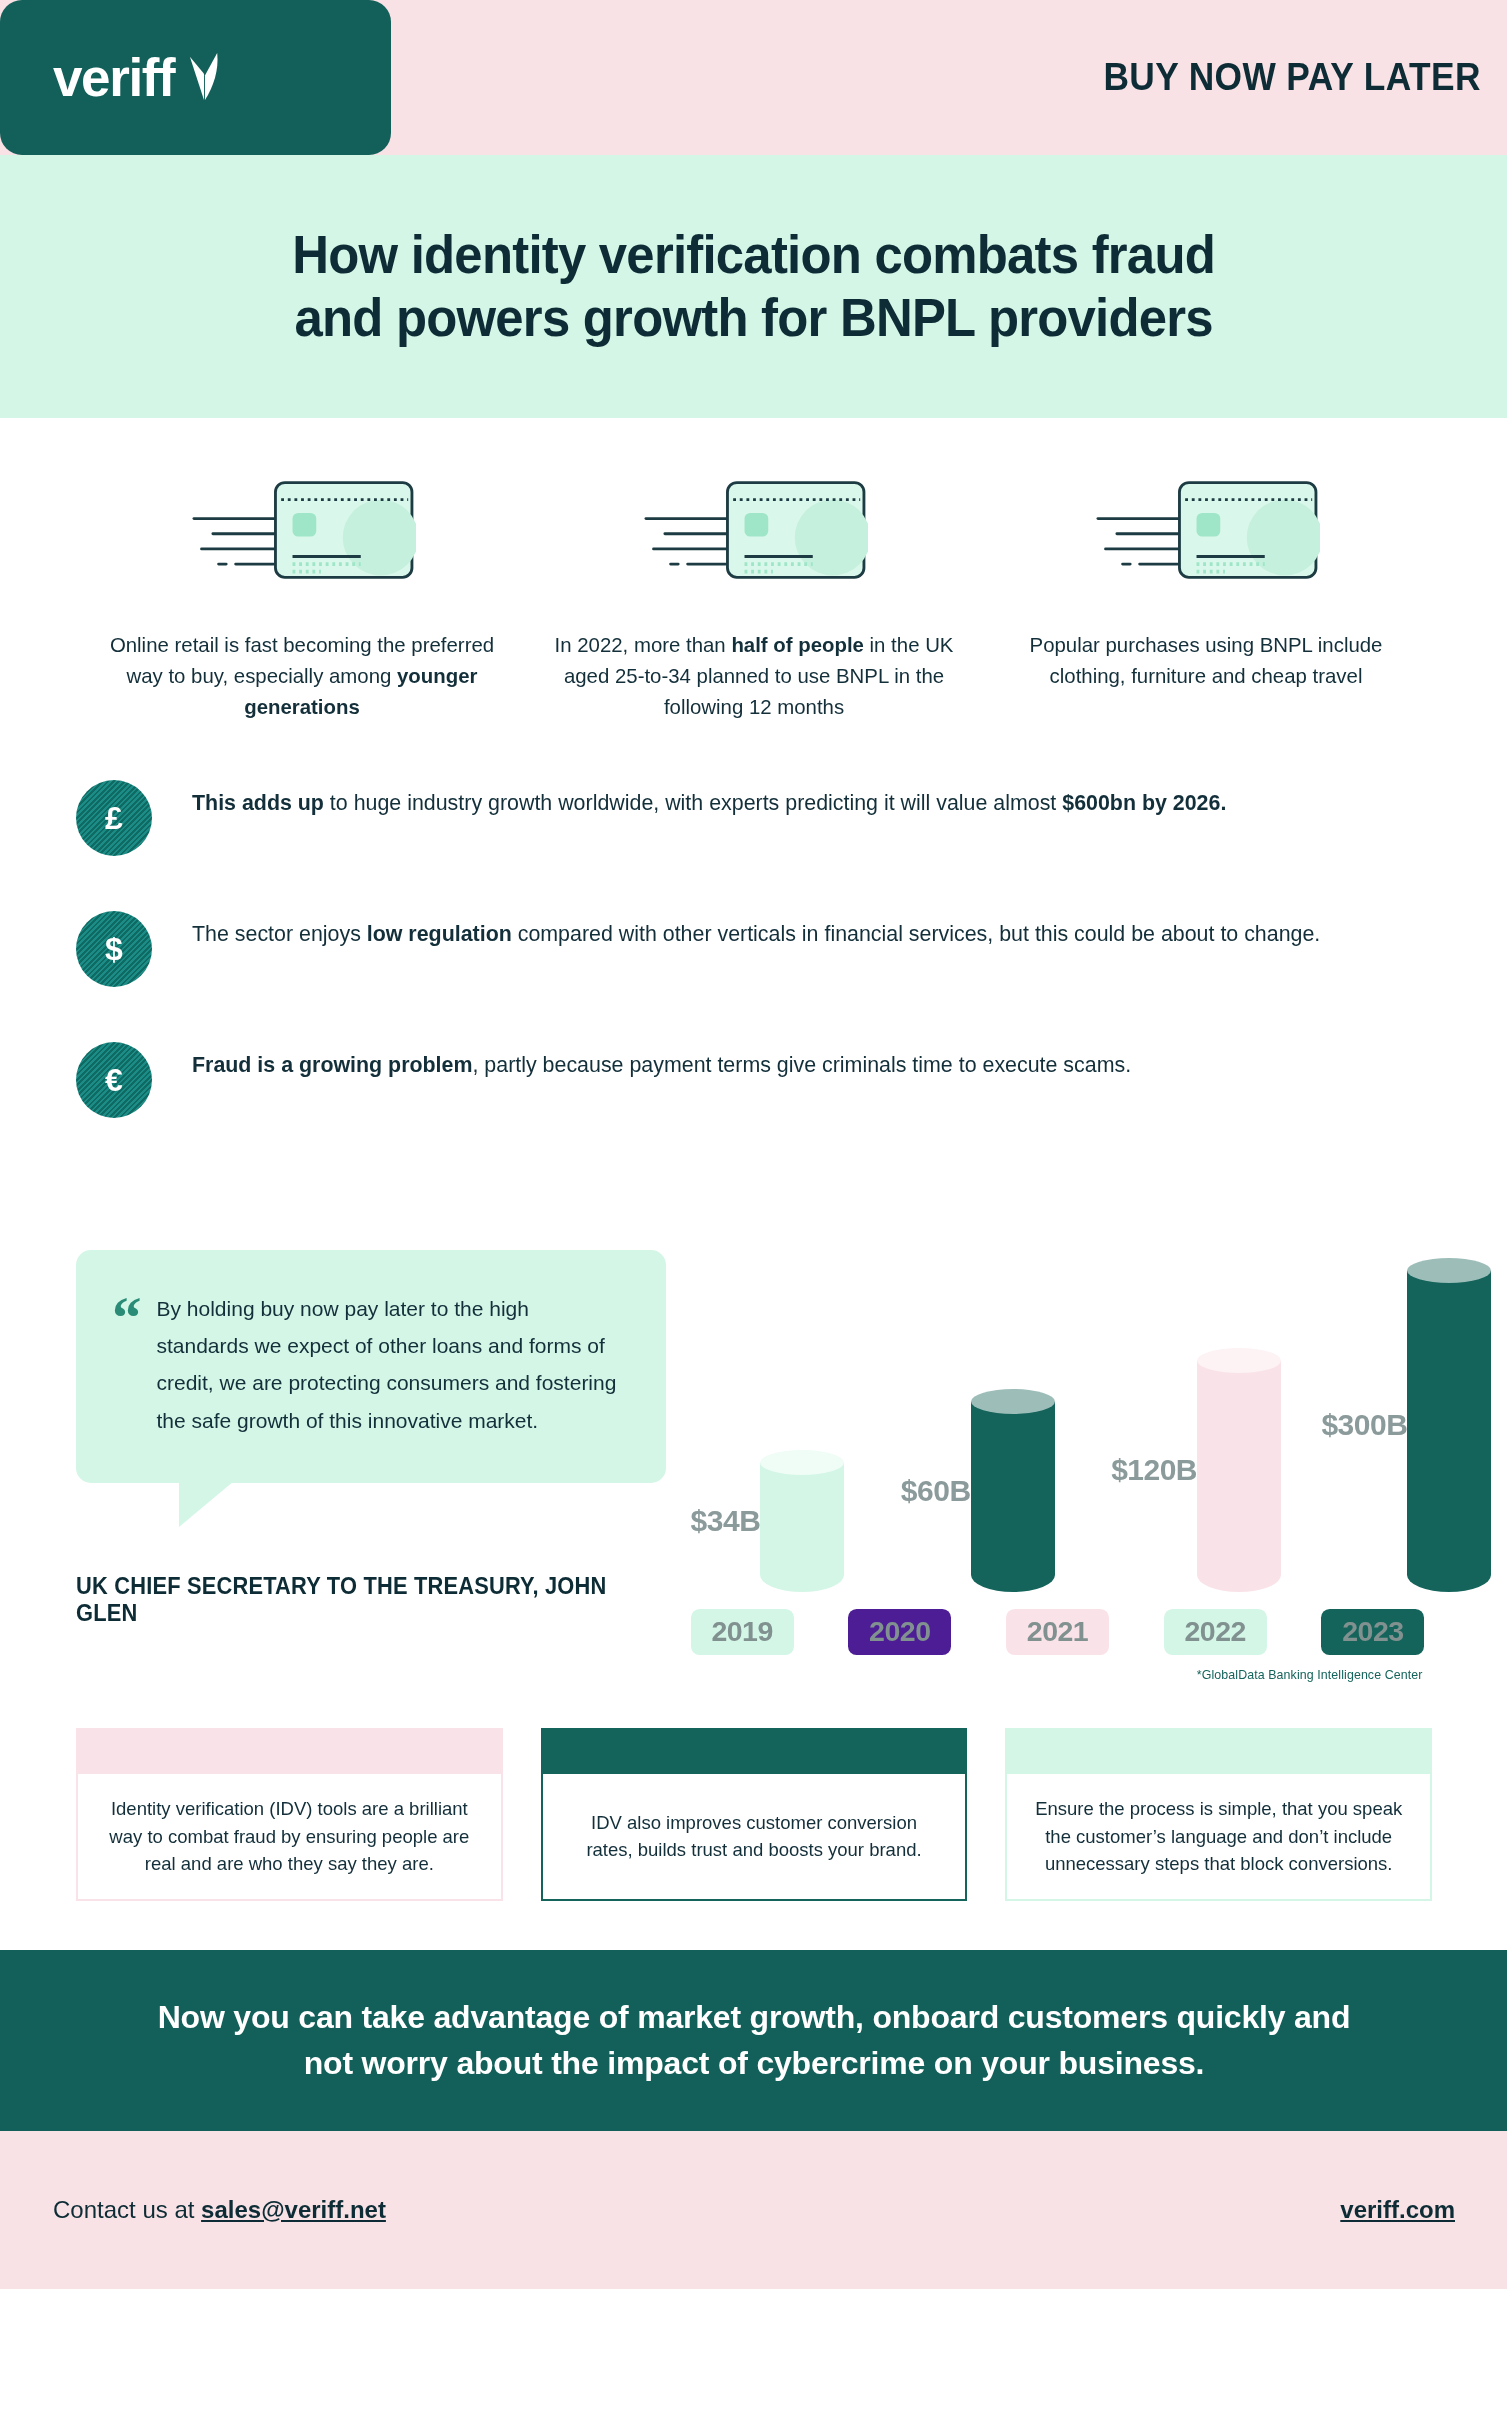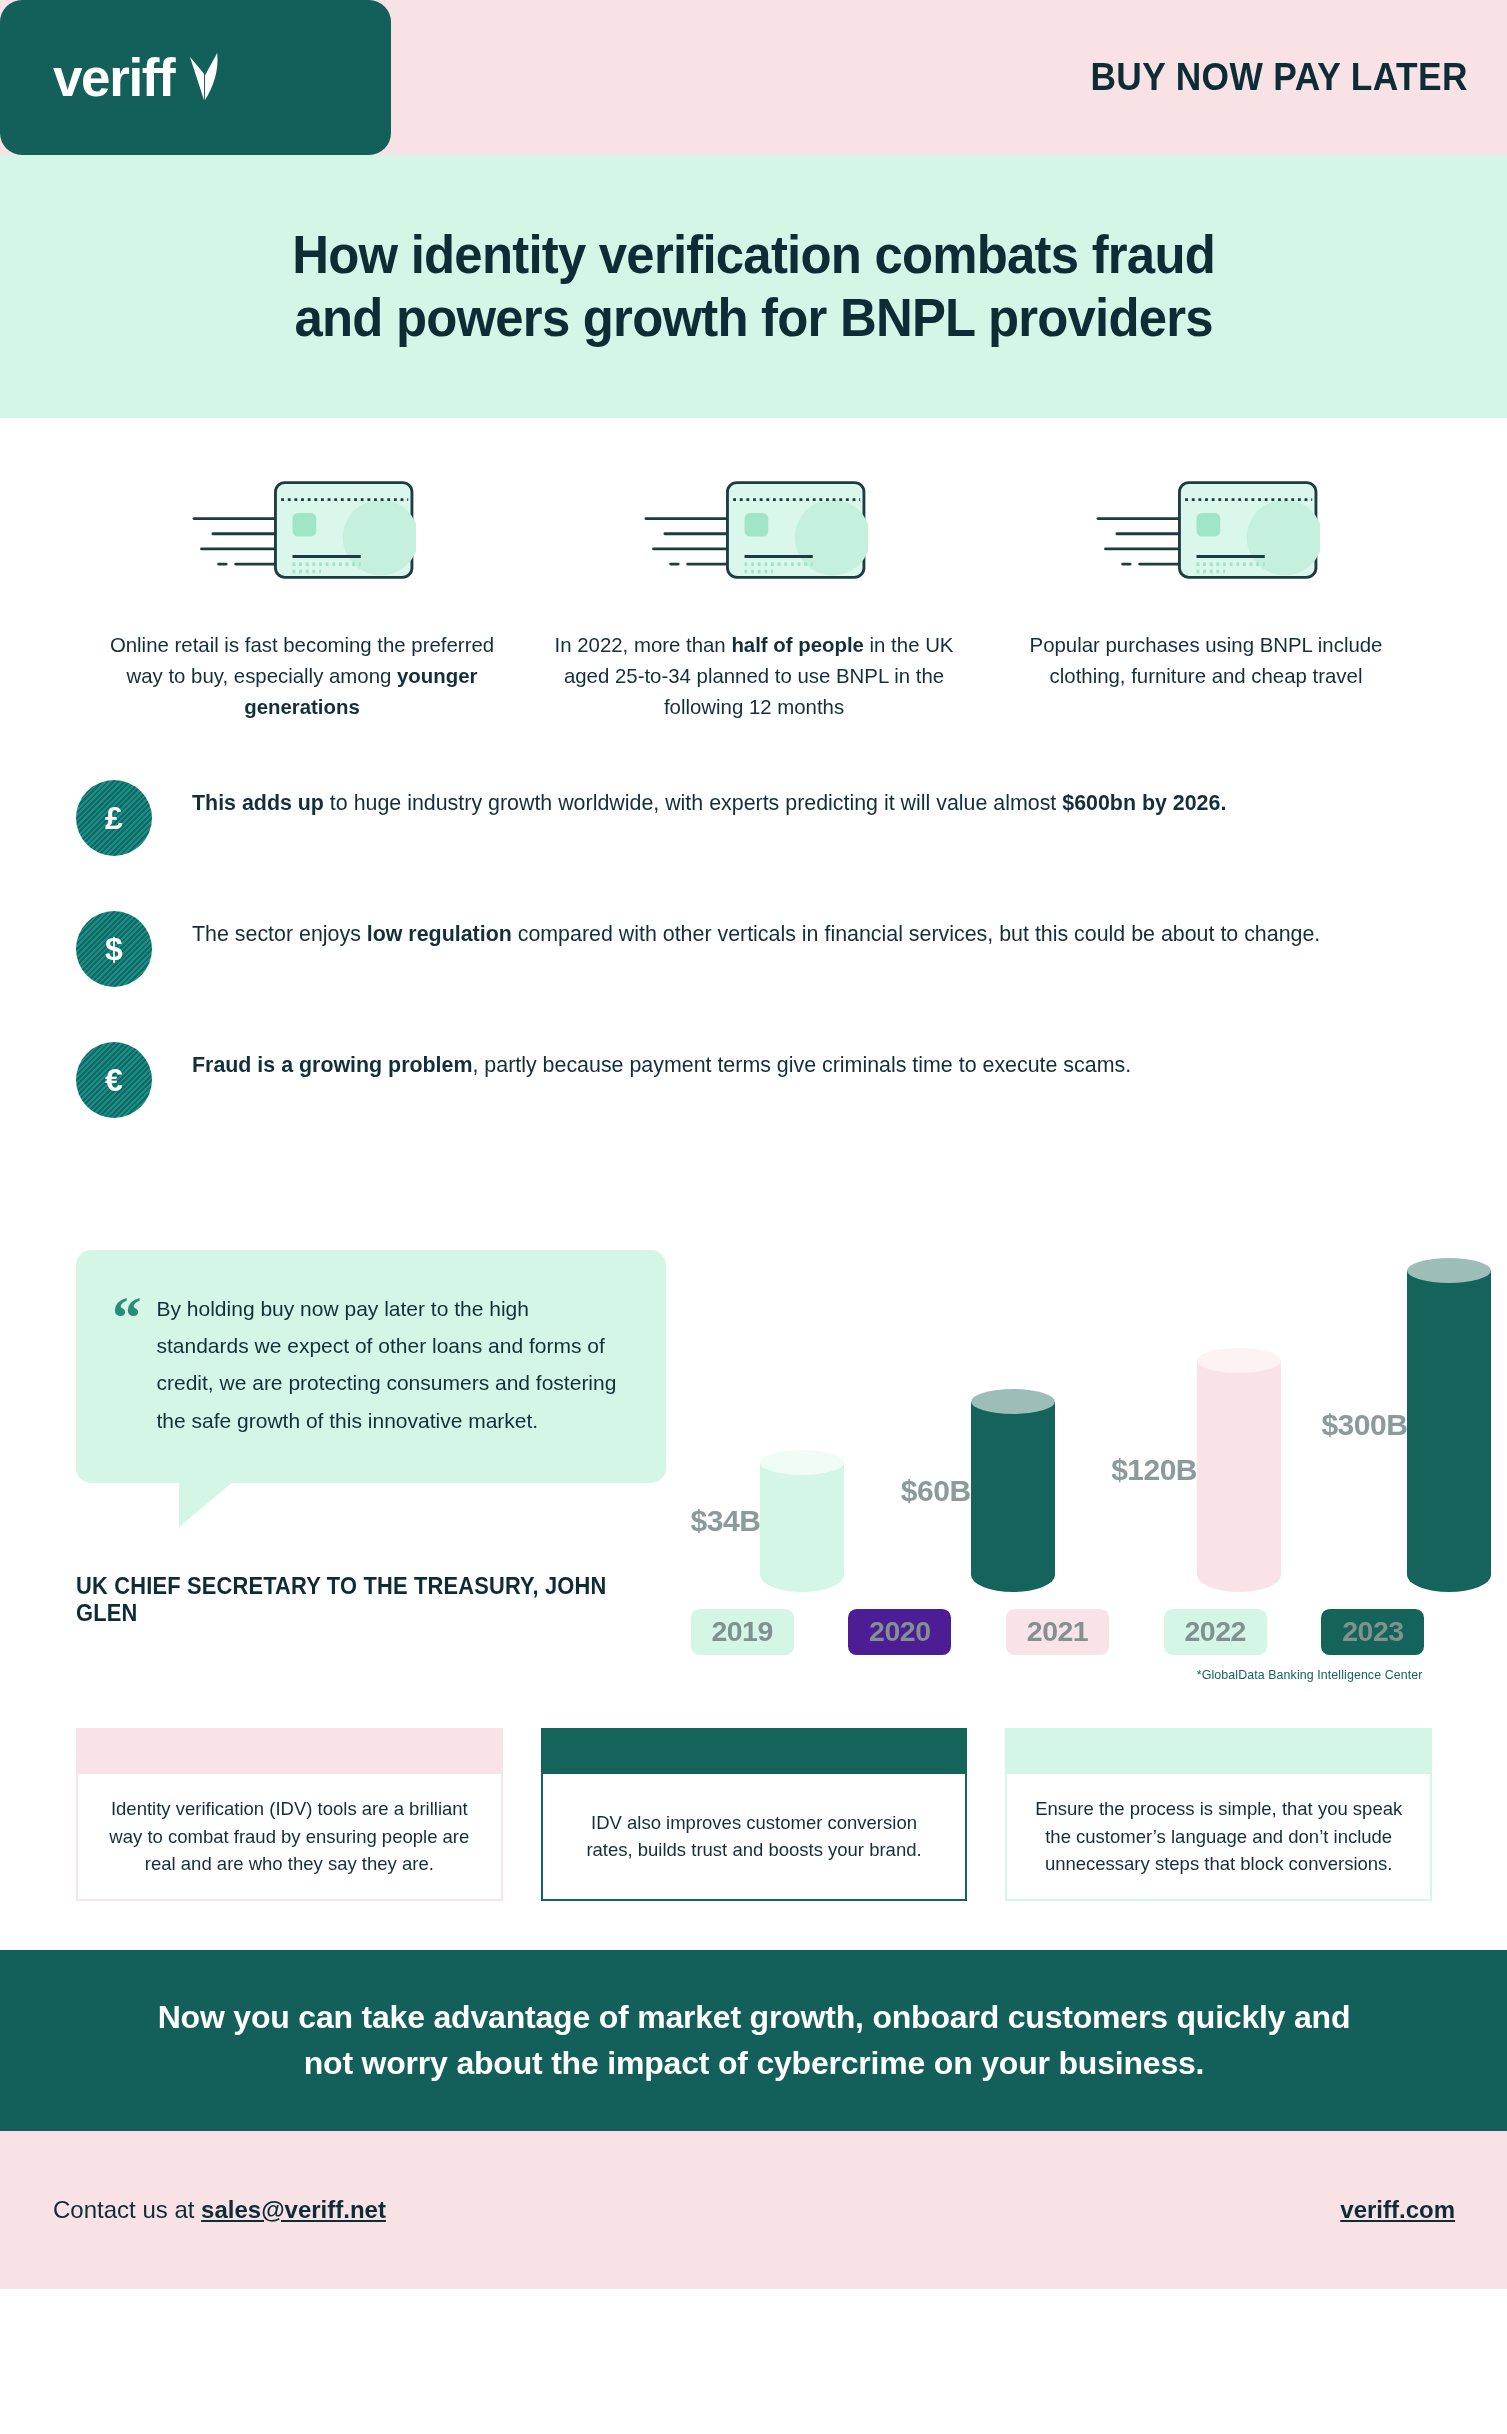--- a/index.html
+++ b/index.html
@@ -19,21 +19,21 @@
     display: flex; align-items: center; padding-left: 53px; border-radius: 22px;
   }
   .logo-word {
     font-size: 53px; font-weight: 700; color: #ffffff;
     letter-spacing: -1.4px; line-height: 1;
   }
   .logo-mark { width: 32px; height: 53px; margin-left: 13.3px; position: relative; }
   .logo-mark svg { display: block; }
   .header-right {
     flex: 1; display: flex; align-items: center; justify-content: flex-end;
-    padding-right: 40px;
+    padding-right: 27px;
   }
   .header-kicker {
     font-size: 38px; font-weight: 700; color: #0d2c35;
     letter-spacing: 0.4px; text-transform: uppercase;
     transform: scaleX(0.93); transform-origin: right center;
   }
 
   
   .title-band {
     background: #d4f6e7; height: 263px;

